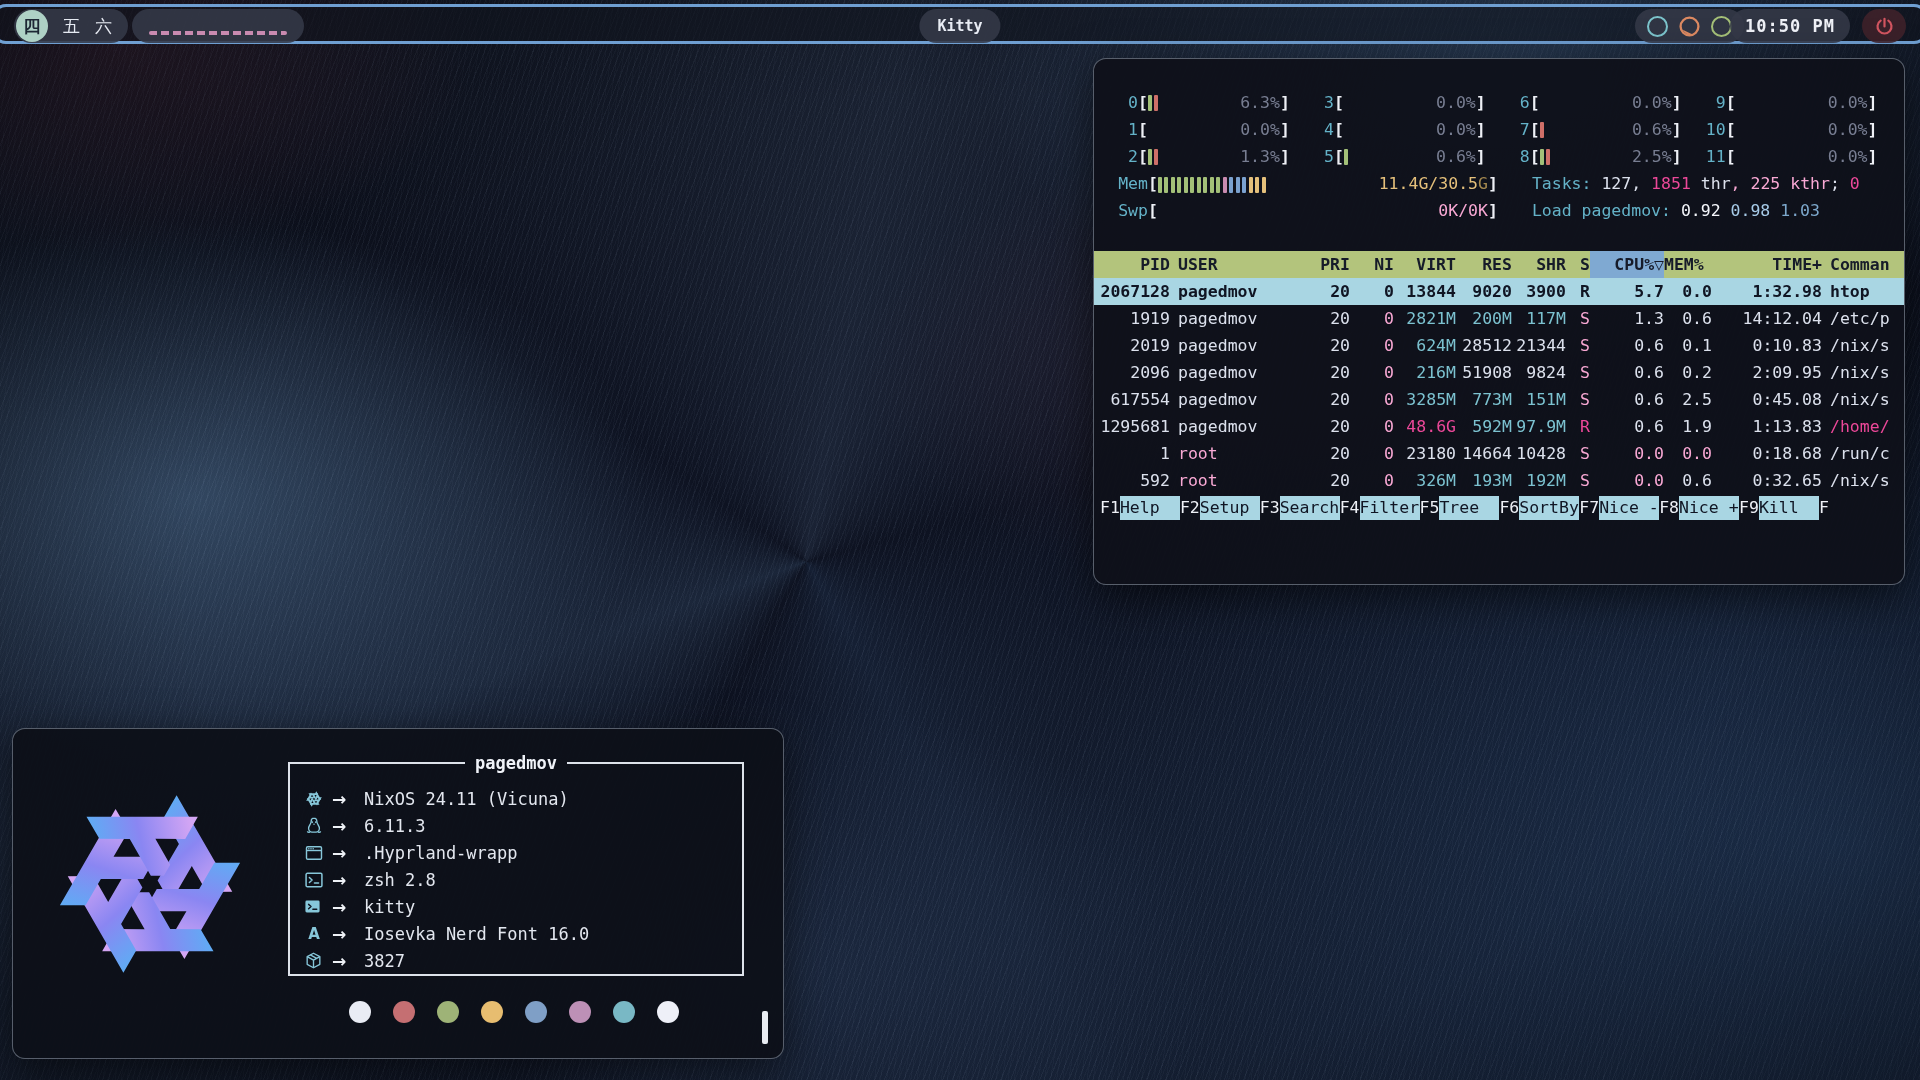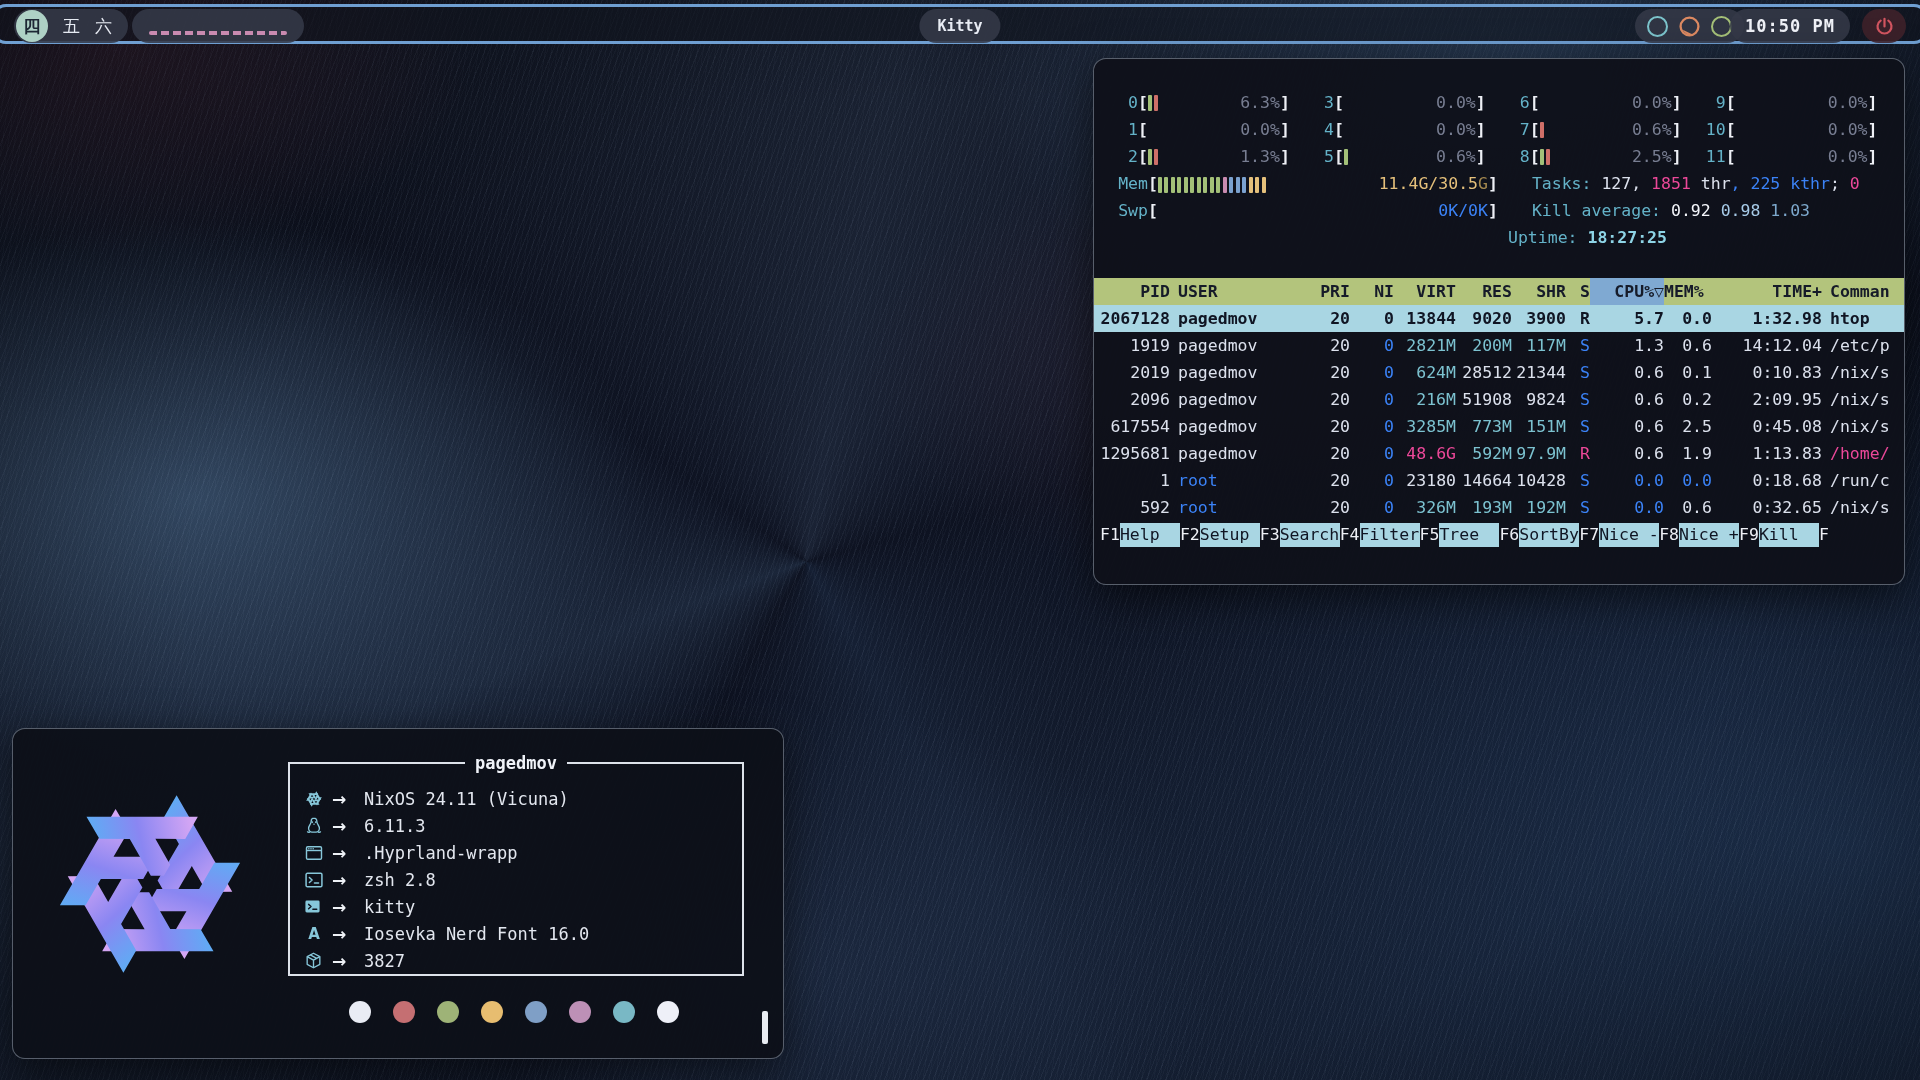--- a/index.html
+++ b/index.html
@@ -67,21 +67,21 @@
   .minner { width:132px; display:inline-flex; justify-content:space-between; align-items:center; }
   .minner-mem { width:330px; display:inline-flex; justify-content:space-between; align-items:flex-end; }
   .mbars { display:inline-flex; align-items:center; }
   .bseg { width:4px; height:16px; border-radius:1px; margin-right:2.5px; }
   .bseg.bg-g{background:#a3c078}.bseg.bg-r{background:#cf6f68}.bseg.bg-b{background:#7ba2d0}
   .bseg.bg-y{background:#e5c07b}.bseg.bg-m{background:#c98ab0}
   .mpct { color:#787e92; }
   .memval { color:#e5c07b; } .memsuf { color:#a5894f; }
   .midgap { margin-left:10px; }
   .spacer380 { display:inline-block; width:380px; }
-  .w{color:#dce1ed}.d{color:#3b82f6}.c{color:#7cc2d0}.g{color:#ec4899}
+  .w{color:#dce1ed}.d{color:#f9a8d4}.c{color:#7cc2d0}.g{color:#ec4899}
   .cy{color:#64b2c8}.cyb{color:#8ed4e6;font-weight:bold}
   .wb{color:#f4f6fb;font-weight:normal}.lb{color:#a7cbe8}.lb2{color:#7da8cc}
   #tabs-row { gap:10px; }
   .tab { padding:0 9px; height:27px; line-height:27px; color:#161b29; cursor:default; }
   .tab-green { background:#b3c47c; } .tab-blue { background:#7fa9d2; }
   .phead, .prow { height:27px; display:flex; align-items:center; padding-left:6px; white-space:pre; }
   .phead { background:#b3c47c; color:#161b29; font-weight:bold; }
   .phead .cell { height:27px; line-height:27px; }
   .phead .hl { background:#7fa9d2; }
   .cell { display:inline-block; overflow:hidden; }
@@ -178,22 +178,21 @@
   </div>
 
   <div class="term-window" id="htop-window">
     <div id="htop-content">
       <div id="cpu-rows">
           <div class="trow"><div class="meter"><span class="mlabel">0</span><span class="brk">[</span><div class="minner"><div class="mbars"><div class="bseg bg-g"></div><div class="bseg bg-r"></div></div><span class="mpct">6.3%</span></div><span class="brk">]</span></div><div class="meter"><span class="mlabel">3</span><span class="brk">[</span><div class="minner"><div class="mbars"></div><span class="mpct">0.0%</span></div><span class="brk">]</span></div><div class="meter"><span class="mlabel">6</span><span class="brk">[</span><div class="minner"><div class="mbars"></div><span class="mpct">0.0%</span></div><span class="brk">]</span></div><div class="meter"><span class="mlabel">9</span><span class="brk">[</span><div class="minner"><div class="mbars"></div><span class="mpct">0.0%</span></div><span class="brk">]</span></div></div>
           <div class="trow"><div class="meter"><span class="mlabel">1</span><span class="brk">[</span><div class="minner"><div class="mbars"></div><span class="mpct">0.0%</span></div><span class="brk">]</span></div><div class="meter"><span class="mlabel">4</span><span class="brk">[</span><div class="minner"><div class="mbars"></div><span class="mpct">0.0%</span></div><span class="brk">]</span></div><div class="meter"><span class="mlabel">7</span><span class="brk">[</span><div class="minner"><div class="mbars"><div class="bseg bg-r"></div></div><span class="mpct">0.6%</span></div><span class="brk">]</span></div><div class="meter"><span class="mlabel">10</span><span class="brk">[</span><div class="minner"><div class="mbars"></div><span class="mpct">0.0%</span></div><span class="brk">]</span></div></div>
           <div class="trow"><div class="meter"><span class="mlabel">2</span><span class="brk">[</span><div class="minner"><div class="mbars"><div class="bseg bg-g"></div><div class="bseg bg-r"></div></div><span class="mpct">1.3%</span></div><span class="brk">]</span></div><div class="meter"><span class="mlabel">5</span><span class="brk">[</span><div class="minner"><div class="mbars"><div class="bseg bg-g"></div></div><span class="mpct">0.6%</span></div><span class="brk">]</span></div><div class="meter"><span class="mlabel">8</span><span class="brk">[</span><div class="minner"><div class="mbars"><div class="bseg bg-g"></div><div class="bseg bg-r"></div></div><span class="mpct">2.5%</span></div><span class="brk">]</span></div><div class="meter"><span class="mlabel">11</span><span class="brk">[</span><div class="minner"><div class="mbars"></div><span class="mpct">0.0%</span></div><span class="brk">]</span></div></div>
         </div>
       <div class="trow" id="mem-row"><div class="meter"><span class="mlabel3">Mem</span><span class="brk">[</span><div class="minner-mem"><div class="mbars"><div class="bseg bg-g"></div><div class="bseg bg-g"></div><div class="bseg bg-g"></div><div class="bseg bg-g"></div><div class="bseg bg-g"></div><div class="bseg bg-g"></div><div class="bseg bg-g"></div><div class="bseg bg-g"></div><div class="bseg bg-g"></div><div class="bseg bg-g"></div><div class="bseg bg-m"></div><div class="bseg bg-b"></div><div class="bseg bg-b"></div><div class="bseg bg-b"></div><div class="bseg bg-y"></div><div class="bseg bg-y"></div><div class="bseg bg-y"></div></div><span><span class="memval">11.4G/30.5</span><span class="memsuf">G</span></span></div><span class="brk">]</span></div><span class="midgap"><span class="cy">Tasks: </span><span class="w">127, </span><span class="g">1851</span><span class="w"> thr</span><span class="d">, 225 kthr</span><span class="w">; </span><span class="g">0</span></span></div>
-      <div class="trow" id="swp-row"><div class="meter"><span class="mlabel3">Swp</span><span class="brk">[</span><div class="minner-mem"><div class="mbars"></div><span class="d">0K/0K</span></div><span class="brk">]</span></div><span class="midgap"><span class="cy">Kill average: </span><span class="wb">0.92 </span><span class="lb">0.98 </span><span class="lb2">1.03</span></span></div>
-      <div class="trow" id="uptime-row"><span class="spacer380"></span><span class="midgap"><span class="cy">Uptime: </span><span class="cyb">18:27:25</span></span></div>
+      <div class="trow" id="swp-row"><div class="meter"><span class="mlabel3">Swp</span><span class="brk">[</span><div class="minner-mem"><div class="mbars"></div><span class="d">0K/0K</span></div><span class="brk">]</span></div><span class="midgap"><span class="cy">Load pagedmov: </span><span class="wb">0.92 </span><span class="lb">0.98 </span><span class="lb2">1.03</span></span></div>
       <div class="trow"></div>
       <div class="phead" id="phead"><span class="cell ar" style="width: 70px;">PID</span><span class="cell al" style="width: 120px; margin-left: 8px;">USER</span><span class="cell ar" style="width: 52px;">PRI</span><span class="cell ar" style="width: 44px;">NI</span><span class="cell ar" style="width: 62px;">VIRT</span><span class="cell ar" style="width: 56px;">RES</span><span class="cell ar" style="width: 54px;">SHR</span><span class="cell ar" style="width: 24px;">S</span><span class="cell ar hl" style="width: 74px;">CPU%▽</span><span class="cell al" style="width: 48px;">MEM%</span><span class="cell ar" style="width: 110px;">TIME+</span><span class="cell al flex1" style="margin-left: 8px;">Comman</span></div>
       <div id="prows">
           <div class="prow selrow"><span class="cell ar" style="width: 70px;">2067128</span><span class="cell al" style="width: 120px; margin-left: 8px;">pagedmov</span><span class="cell ar" style="width: 52px;">20</span><span class="cell ar" style="width: 44px;">0</span><span class="cell ar" style="width: 62px;">13844</span><span class="cell ar" style="width: 56px;">9020</span><span class="cell ar" style="width: 54px;">3900</span><span class="cell ar" style="width: 24px;">R</span><span class="cell ar" style="width: 74px;">5.7</span><span class="cell ar" style="width: 48px;">0.0</span><span class="cell ar" style="width: 110px;">1:32.98</span><span class="cell al flex1" style="margin-left: 8px;">htop</span></div>
           <div class="prow"><span class="cell ar w" style="width: 70px;">1919</span><span class="cell al w" style="width: 120px; margin-left: 8px;">pagedmov</span><span class="cell ar w" style="width: 52px;">20</span><span class="cell ar d" style="width: 44px;">0</span><span class="cell ar c" style="width: 62px;">2821M</span><span class="cell ar c" style="width: 56px;">200M</span><span class="cell ar c" style="width: 54px;">117M</span><span class="cell ar d" style="width: 24px;">S</span><span class="cell ar w" style="width: 74px;">1.3</span><span class="cell ar w" style="width: 48px;">0.6</span><span class="cell ar w" style="width: 110px;">14:12.04</span><span class="cell al flex1 w" style="margin-left: 8px;">/etc/p</span></div>
           <div class="prow"><span class="cell ar w" style="width: 70px;">2019</span><span class="cell al w" style="width: 120px; margin-left: 8px;">pagedmov</span><span class="cell ar w" style="width: 52px;">20</span><span class="cell ar d" style="width: 44px;">0</span><span class="cell ar c" style="width: 62px;">624M</span><span class="cell ar w" style="width: 56px;">28512</span><span class="cell ar w" style="width: 54px;">21344</span><span class="cell ar d" style="width: 24px;">S</span><span class="cell ar w" style="width: 74px;">0.6</span><span class="cell ar w" style="width: 48px;">0.1</span><span class="cell ar w" style="width: 110px;">0:10.83</span><span class="cell al flex1 w" style="margin-left: 8px;">/nix/s</span></div>
           <div class="prow"><span class="cell ar w" style="width: 70px;">2096</span><span class="cell al w" style="width: 120px; margin-left: 8px;">pagedmov</span><span class="cell ar w" style="width: 52px;">20</span><span class="cell ar d" style="width: 44px;">0</span><span class="cell ar c" style="width: 62px;">216M</span><span class="cell ar w" style="width: 56px;">51908</span><span class="cell ar w" style="width: 54px;">9824</span><span class="cell ar d" style="width: 24px;">S</span><span class="cell ar w" style="width: 74px;">0.6</span><span class="cell ar w" style="width: 48px;">0.2</span><span class="cell ar w" style="width: 110px;">2:09.95</span><span class="cell al flex1 w" style="margin-left: 8px;">/nix/s</span></div>
           <div class="prow"><span class="cell ar w" style="width: 70px;">617554</span><span class="cell al w" style="width: 120px; margin-left: 8px;">pagedmov</span><span class="cell ar w" style="width: 52px;">20</span><span class="cell ar d" style="width: 44px;">0</span><span class="cell ar c" style="width: 62px;">3285M</span><span class="cell ar c" style="width: 56px;">773M</span><span class="cell ar c" style="width: 54px;">151M</span><span class="cell ar d" style="width: 24px;">S</span><span class="cell ar w" style="width: 74px;">0.6</span><span class="cell ar w" style="width: 48px;">2.5</span><span class="cell ar w" style="width: 110px;">0:45.08</span><span class="cell al flex1 w" style="margin-left: 8px;">/nix/s</span></div>
           <div class="prow"><span class="cell ar w" style="width: 70px;">1295681</span><span class="cell al w" style="width: 120px; margin-left: 8px;">pagedmov</span><span class="cell ar w" style="width: 52px;">20</span><span class="cell ar d" style="width: 44px;">0</span><span class="cell ar g" style="width: 62px;">48.6G</span><span class="cell ar c" style="width: 56px;">592M</span><span class="cell ar c" style="width: 54px;">97.9M</span><span class="cell ar g" style="width: 24px;">R</span><span class="cell ar w" style="width: 74px;">0.6</span><span class="cell ar w" style="width: 48px;">1.9</span><span class="cell ar w" style="width: 110px;">1:13.83</span><span class="cell al flex1 g" style="margin-left: 8px;">/home/</span></div>
           <div class="prow"><span class="cell ar w" style="width: 70px;">1</span><span class="cell al d" style="width: 120px; margin-left: 8px;">root</span><span class="cell ar w" style="width: 52px;">20</span><span class="cell ar d" style="width: 44px;">0</span><span class="cell ar w" style="width: 62px;">23180</span><span class="cell ar w" style="width: 56px;">14664</span><span class="cell ar w" style="width: 54px;">10428</span><span class="cell ar d" style="width: 24px;">S</span><span class="cell ar d" style="width: 74px;">0.0</span><span class="cell ar d" style="width: 48px;">0.0</span><span class="cell ar w" style="width: 110px;">0:18.68</span><span class="cell al flex1 w" style="margin-left: 8px;">/run/c</span></div>

